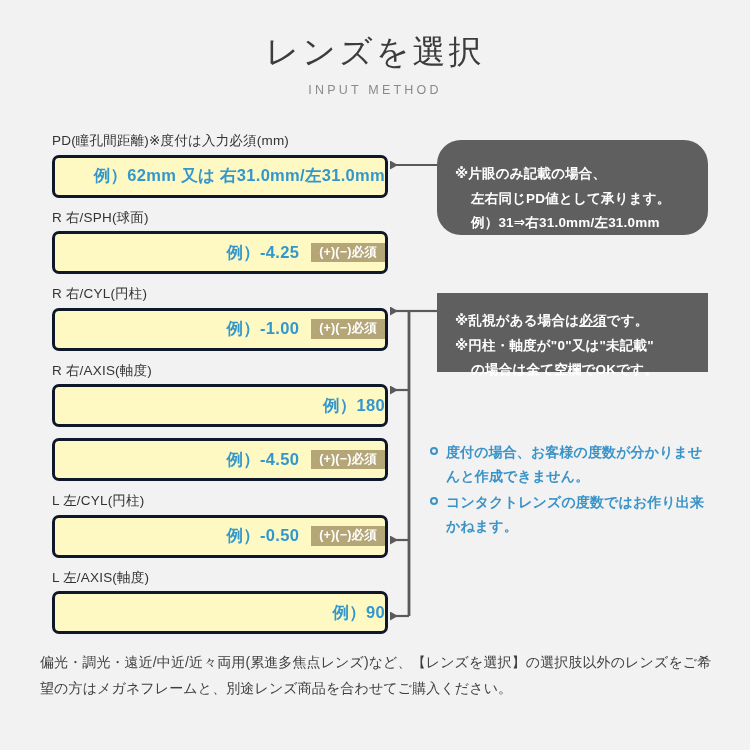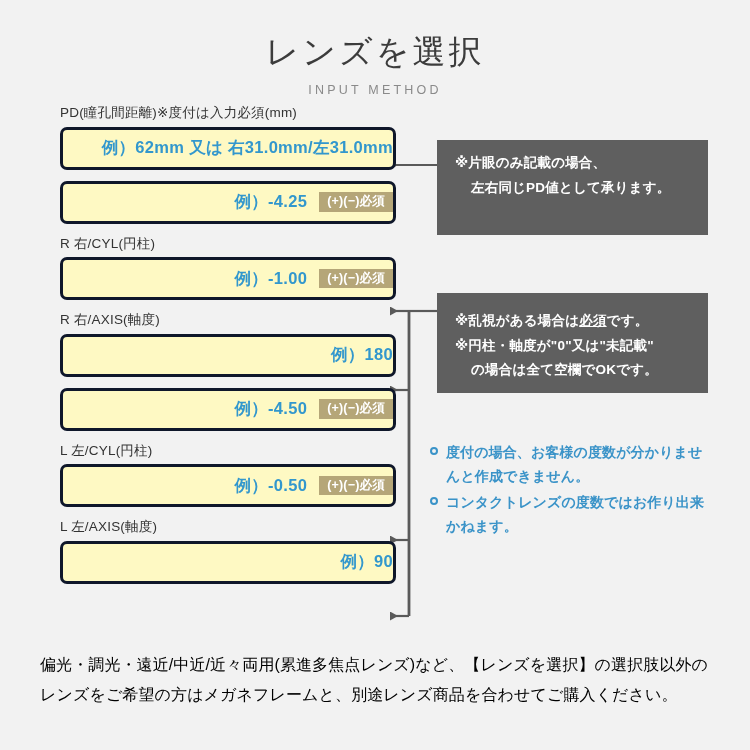--- a/index.html
+++ b/index.html
@@ -42,23 +42,22 @@
     font-size: 12.5px;
     letter-spacing: 3.2px;
     color: #8a8a8a;
     font-weight: 400;
   }
 
   
   .form-col {
     position: absolute;
     left: 52px;
-    top: 104px;
+    top: 132px;
     width: 336px;
-    margin-left: 8px;
   }
   .field-group { margin-bottom: 11px; }
   .field-label {
     font-size: 13.5px;
     color: #333333;
     line-height: 1.3;
     margin-bottom: 5px;
     letter-spacing: 0.2px;
     white-space: nowrap;
   }
@@ -98,27 +97,28 @@
     position: absolute;
     background: #5f5f5f;
     color: #ffffff;
     box-sizing: border-box;
   }
   #note-pd {
     left: 437px;
     top: 140px;
     width: 271px;
     height: 95px;
-    padding: 11px 0 0 18px;
+    padding: 22px 0 0 18px;
+    border-radius: 24px;
   }
   #note-cyl {
     left: 437px;
     top: 293px;
     width: 271px;
-    height: 100px;
+    height: 79px;
     padding: 16px 0 0 18px;
   }
   .note-line {
     font-size: 13.5px;
     line-height: 1.82;
     white-space: nowrap;
     font-weight: bold;
     letter-spacing: 0.2px;
   }
   .note-line.indent { padding-left: 16px; }
@@ -153,23 +153,23 @@
     font-weight: bold;
     letter-spacing: 0.1px;
   }
 
   
   .footer {
     position: absolute;
     left: 40px;
     top: 650px;
     width: 676px;
-    font-size: 16px;
+    font-size: 14px;
     line-height: 1.85;
-    color: #000000;
+    color: #404040;
     letter-spacing: 0.1px;
   }
 
   
   .connectors {
     position: absolute;
     left: 0;
     top: 0;
     width: 750px;
     height: 750px;
@@ -207,20 +207,21 @@
   <div class="form-col">
 
     <div class="field-group">
       <div class="field-label">PD(瞳孔間距離)※度付は入力必須(mm)</div>
       <div class="field-box">
         <span class="field-value">例）62mm 又は 右31.0mm/左31.0mm</span>
       </div>
     </div>
 
     <div class="field-group">
+      <div class="field-label">R 右/SPH(球面)</div>
       <div class="field-box">
         <span class="field-value">例）-4.25</span>
         <span class="req-badge">(+)(−)必須</span>
       </div>
     </div>
 
     <div class="field-group">
       <div class="field-label">R 右/CYL(円柱)</div>
       <div class="field-box">
         <span class="field-value">例）-1.00</span>
@@ -255,20 +256,21 @@
       <div class="field-box">
         <span class="field-value">例）90</span>
       </div>
     </div>
 
   </div>
 
   <div class="note-box" id="note-pd">
     <div class="note-line">※片眼のみ記載の場合、</div>
     <div class="note-line indent">左右同じPD値として承ります。</div>
+    <div class="note-line indent">例）31⇒右31.0mm/左31.0mm</div>
   </div>
 
   <div class="note-box" id="note-cyl">
     <div class="note-line">
       <span>※乱視がある場合は</span><span class="note-u">必須</span><span>です。</span>
     </div>
     <div class="note-line">※円柱・軸度が"0"又は"未記載"</div>
     <div class="note-line indent">の場合は全て空欄でOKです。</div>
   </div>
 

